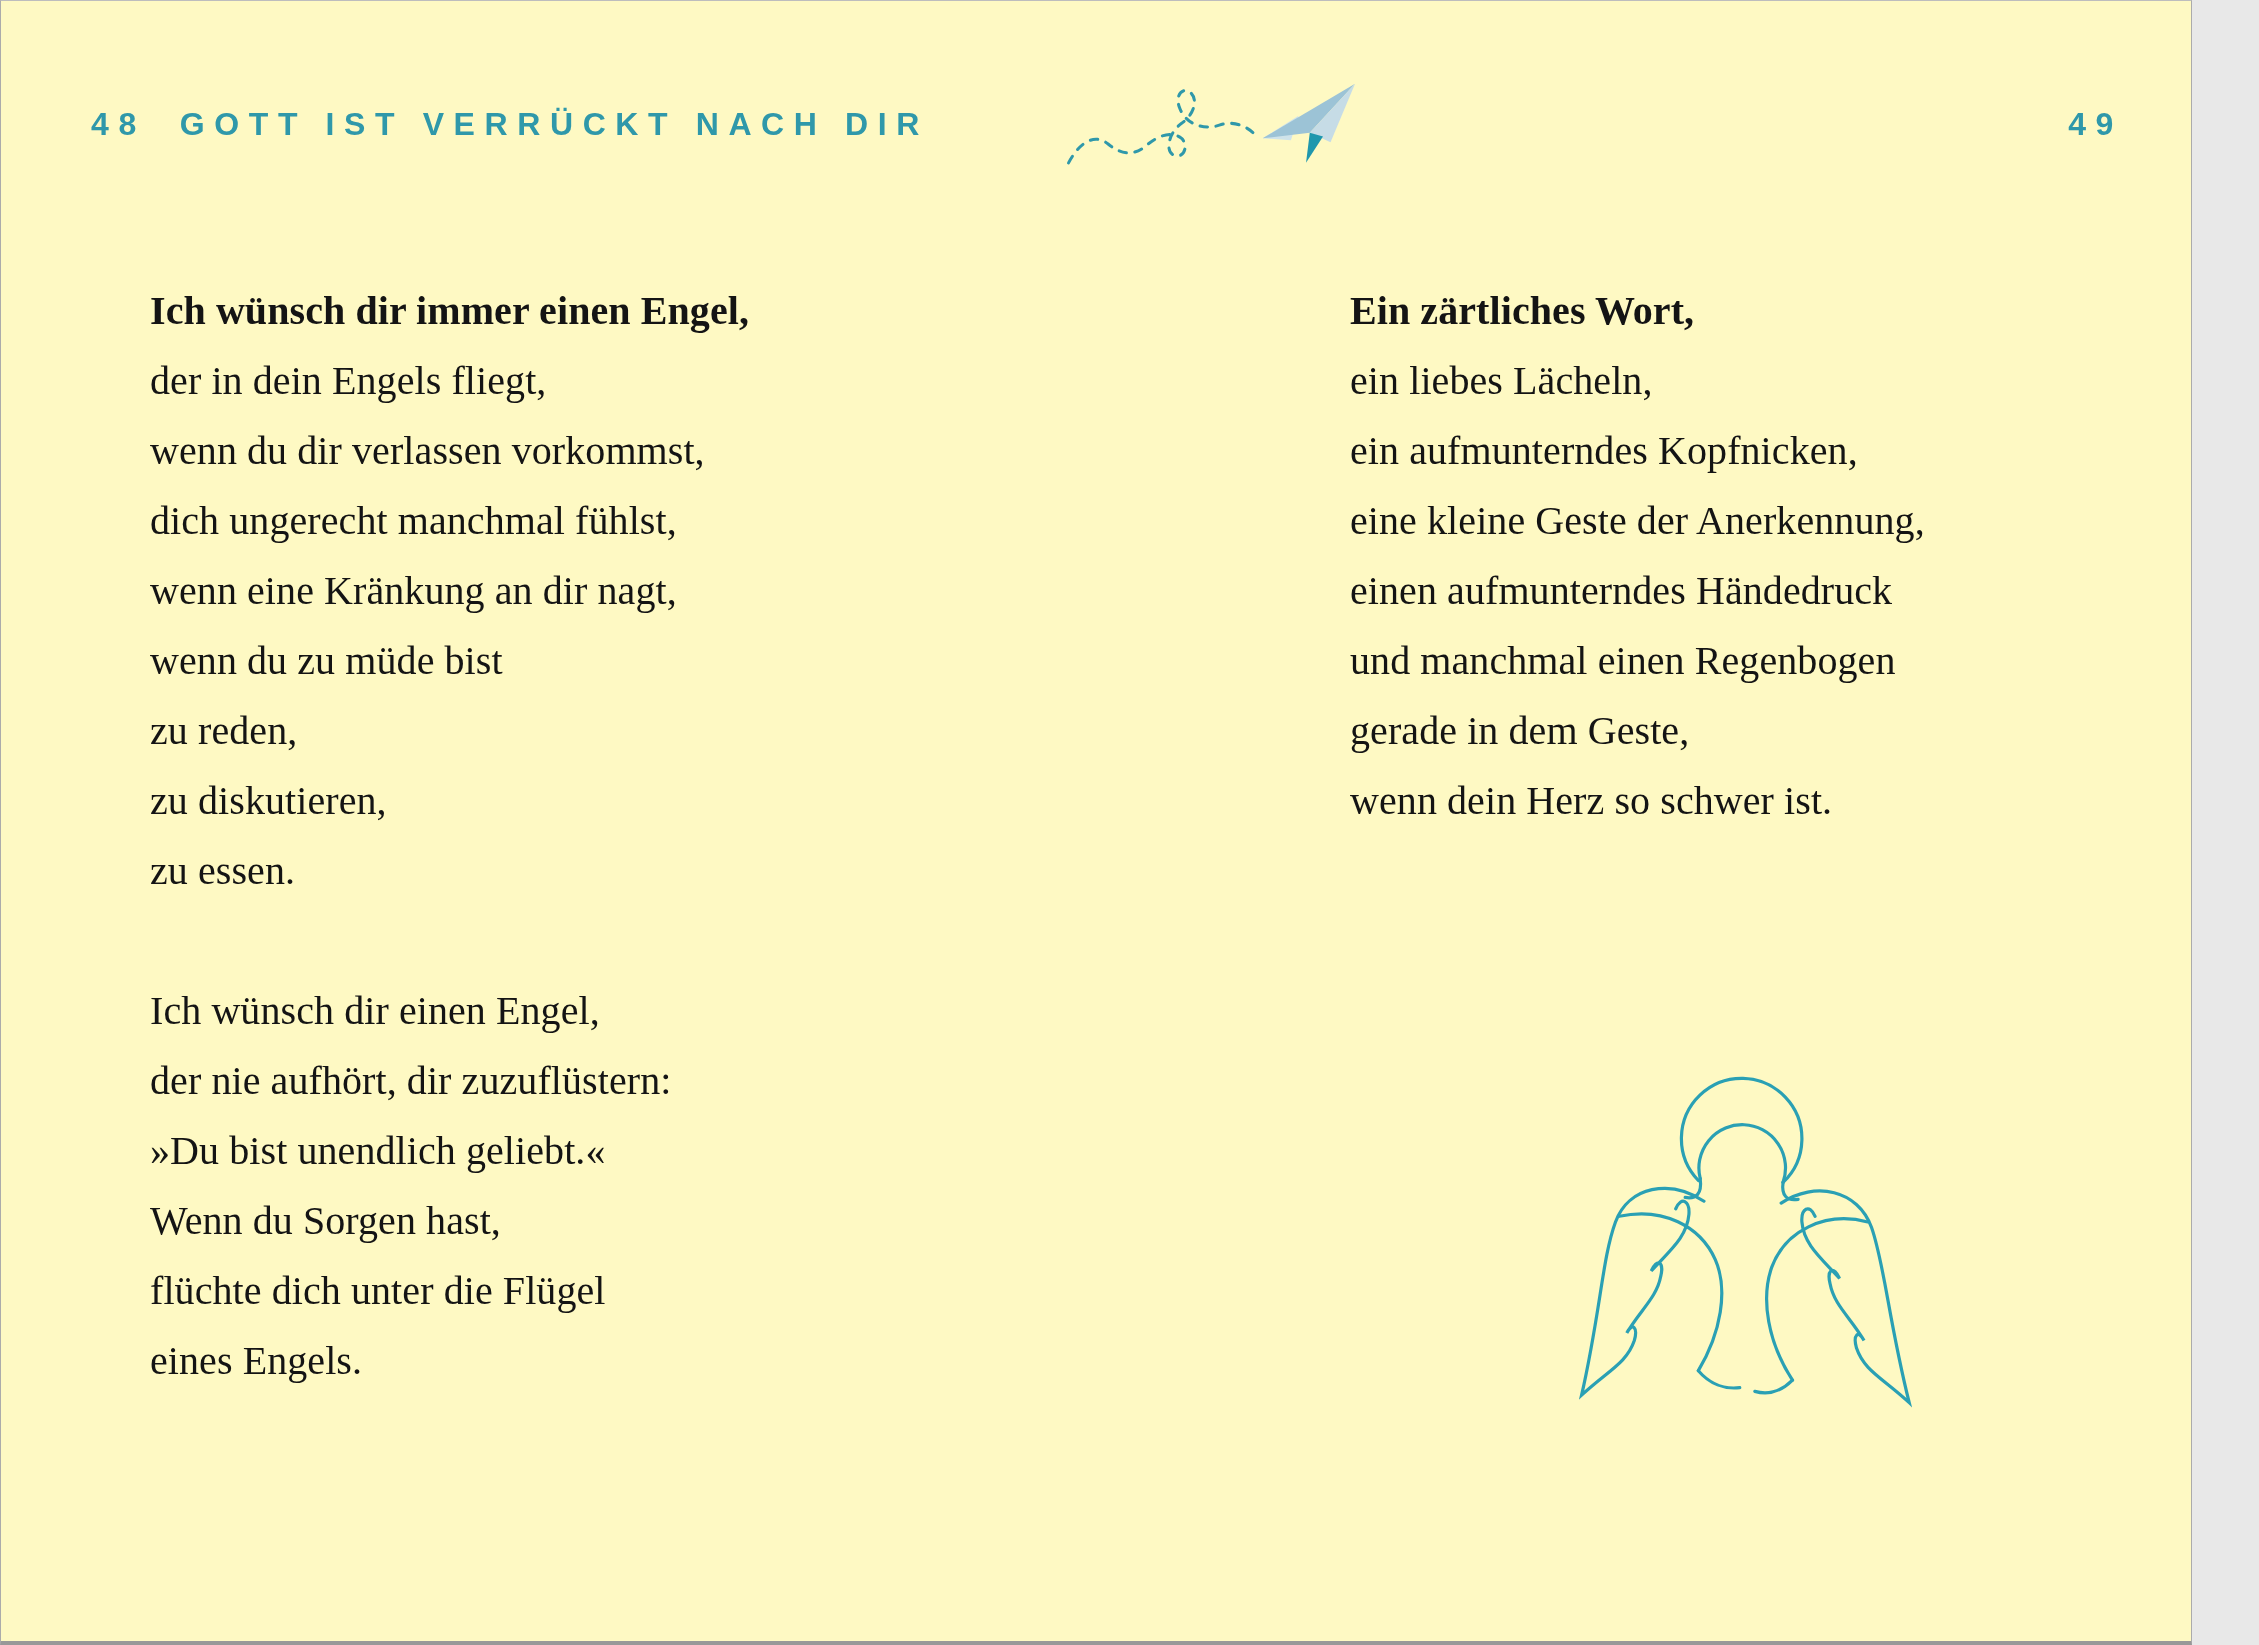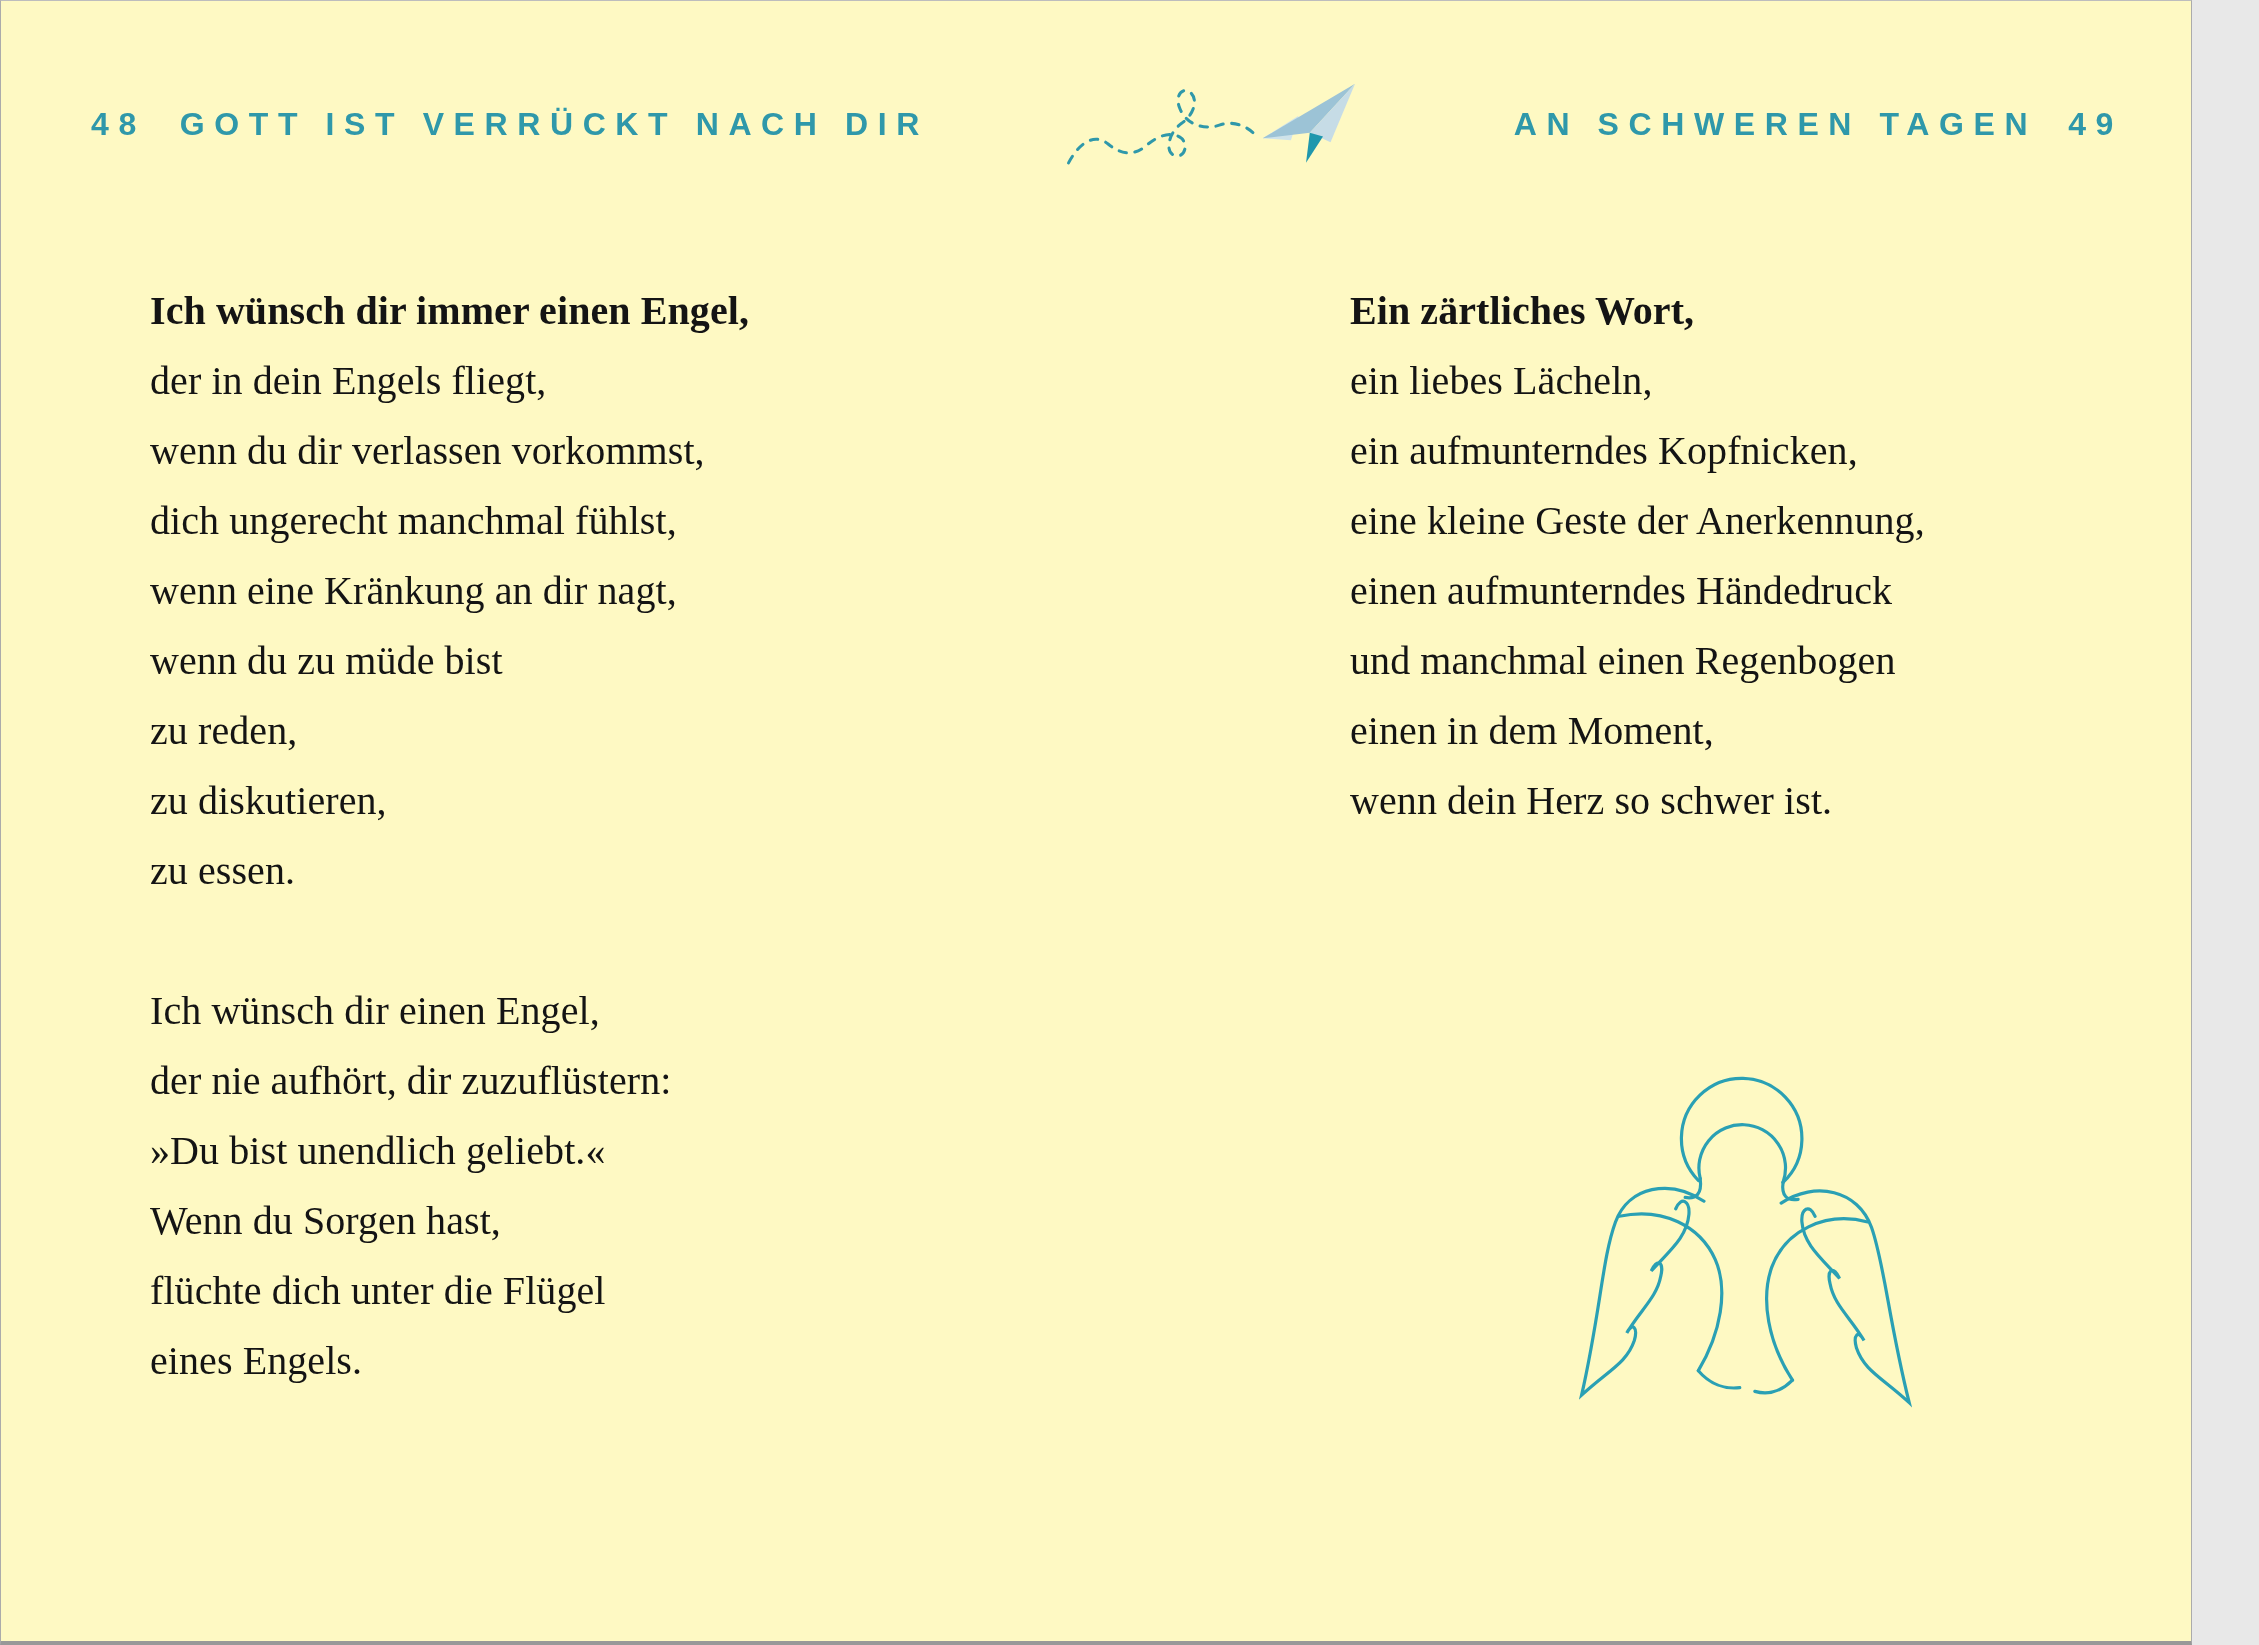--- a/index.html
+++ b/index.html
@@ -84,21 +84,20 @@
              C 182 47, 196 52, 206 62" fill="none" stroke="#2f98aa" stroke-width="3.2" stroke-dasharray="8 9" stroke-linecap="round"></path>
     <g>
       <polygon points="214,66 252,42 244,68" fill="#cfe3ea"></polygon>
       <polygon points="312,8 214,66 264,60" fill="#9cc3d6"></polygon>
       <polygon points="312,8 264,60 286,70" fill="#c6dce6"></polygon>
       <polygon points="264,60 260,92 278,64" fill="#1f97ad"></polygon>
     </g>
   </svg>
 
   <div class="running-head running-head-right">
-    <span>AN SCHWEREN TAGEN</span>
     <span class="folio-right">49</span>
   </div>
 
   <div class="poem poem-left">
     <div class="stanza">
       <div class="poem-line lead">Ich wünsch dir immer einen Engel,</div>
       <div class="poem-line">der in dein Engels fliegt,</div>
       <div class="poem-line">wenn du dir verlassen vorkommst,</div>
       <div class="poem-line">dich ungerecht manchmal fühlst,</div>
       <div class="poem-line">wenn eine Kränkung an dir nagt,</div>
@@ -118,21 +117,21 @@
   </div>
 
   <div class="poem poem-right">
     <div class="stanza">
       <div class="poem-line lead">Ein zärtliches Wort,</div>
       <div class="poem-line">ein liebes Lächeln,</div>
       <div class="poem-line">ein aufmunterndes Kopfnicken,</div>
       <div class="poem-line">eine kleine Geste der Anerkennung,</div>
       <div class="poem-line">einen aufmunterndes Händedruck</div>
       <div class="poem-line">und manchmal einen Regenbogen</div>
-      <div class="poem-line">einen in dem Moment,</div>
+      <div class="poem-line">gerade in dem Geste,</div>
       <div class="poem-line">wenn dein Herz so schwer ist.</div>
     </div>
   </div>
 
   <svg class="angel-art" viewBox="0 0 410 410" aria-hidden="true">
     <g fill="none" stroke="#2aa0b4" stroke-width="3.4" stroke-linecap="round">
 
       <path d="M 148 128 A 64 64 0 1 1 238 130"></path>
 
       <path d="M 238 130 A 46 46 0 1 0 150 126"></path>

